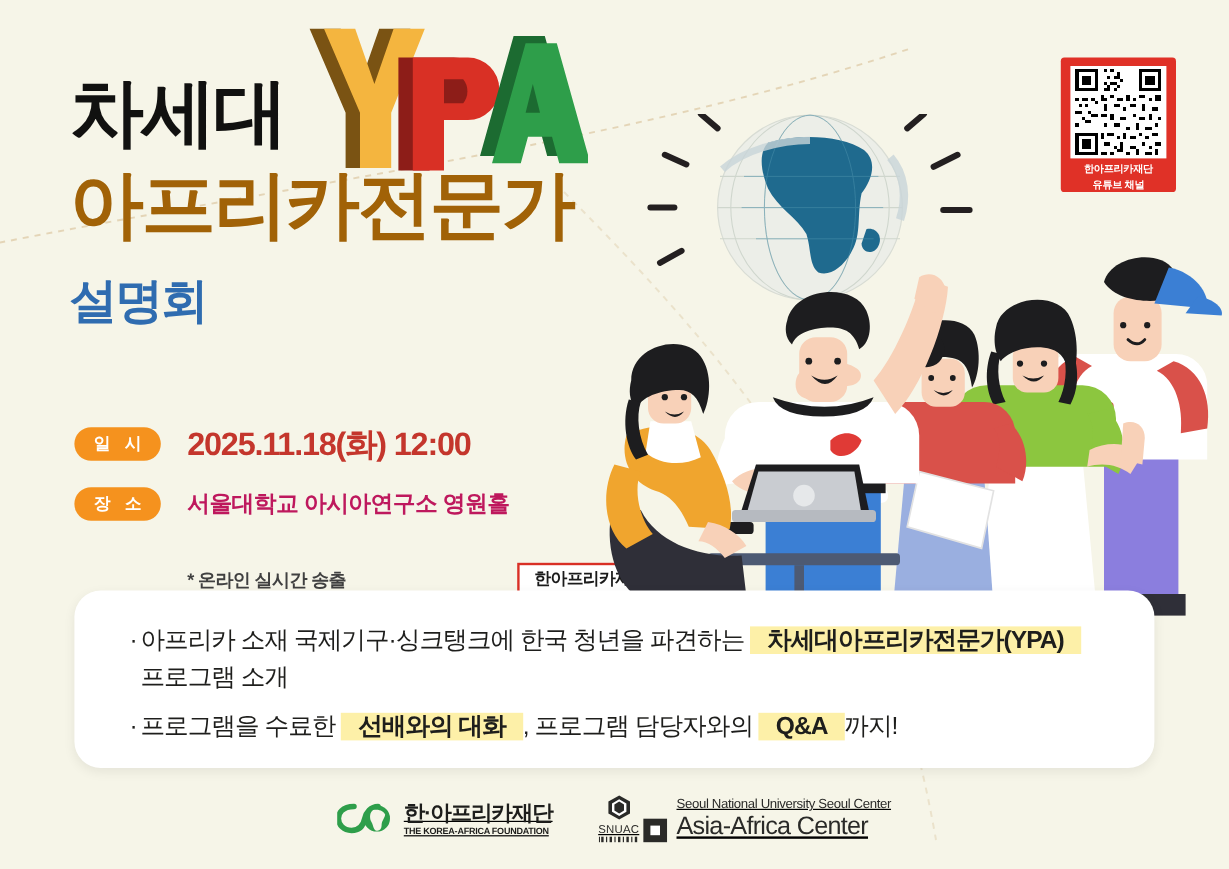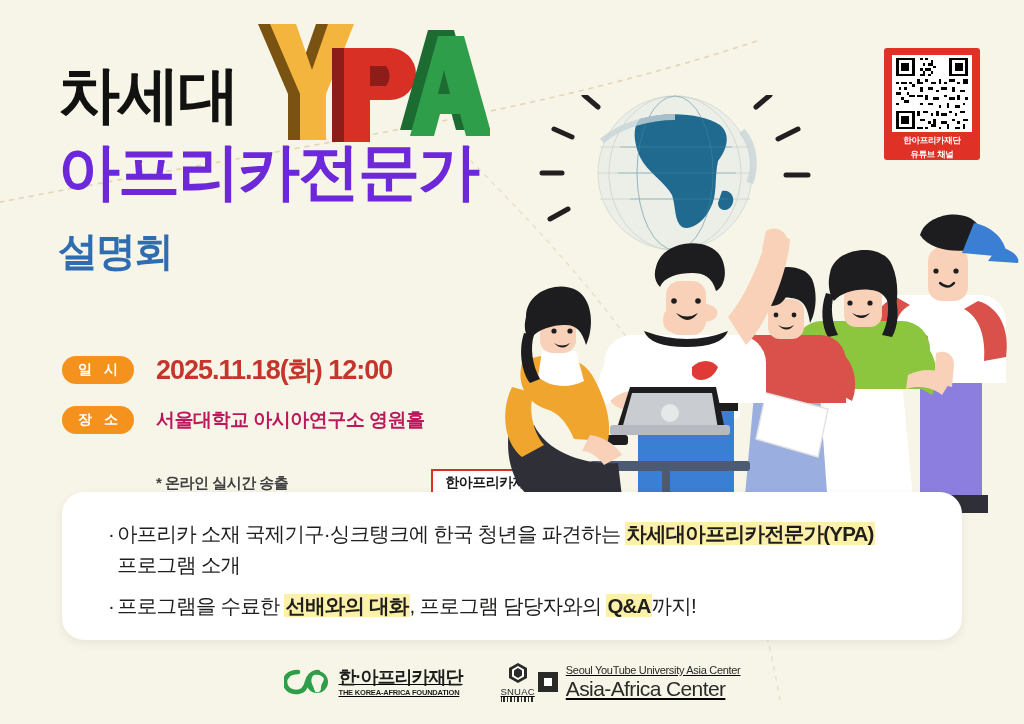--- a/index.html
+++ b/index.html
@@ -15,21 +15,21 @@
   
   .bg-arc{position:absolute;left:0;top:0;width:1024px;height:724px;pointer-events:none;}
 
   
   .headline{position:absolute;left:58px;top:62px;width:520px;}
   .hl-black{
     font-weight:900;font-size:62px;line-height:66px;color:#111110;
     letter-spacing:-2px;font-family:"Liberation Sans","DejaVu Sans",sans-serif;
   }
   .hl-line2{
-    font-weight:900;font-size:62px;line-height:72px;color:#6d28d9;
+    font-weight:900;font-size:62px;line-height:72px;color:#a16207;
     letter-spacing:-2px;margin-top:8px;
   }
   .hl-blue{
     font-weight:900;font-size:40px;line-height:66px;color:#2f6cb0;
     letter-spacing:-2px;margin-top:10px;
   }
 
   
   .ypa{position:absolute;left:250px;top:18px;width:240px;height:135px;}
 
@@ -89,30 +89,30 @@
     position:absolute;left:62px;top:492px;width:900px;height:148px;
     background:#ffffff;border-radius:22px;
     box-shadow:0 3px 10px rgba(0,0,0,0.07);
     box-sizing:border-box;padding:26px 40px 0 46px;
   }
   .bullet{
     display:flex;font-size:20.5px;line-height:31px;color:#1e1e1c;
     letter-spacing:-0.8px;margin-bottom:10px;font-weight:500;
   }
   .bullet .dot{flex:0 0 auto;margin-right:3px;}
-  .hl-mark{background:#fdf0a8;font-weight:900;padding:0 1px;}
+  .hl-mark{background:#fdf0a8;font-weight:900;padding:0 14px;}
 
   
   .footer{position:absolute;left:0;top:662px;width:1024px;display:flex;justify-content:center;align-items:center;gap:38px;text-decoration:underline;}
   .kaf-logo{display:flex;align-items:center;gap:9px;}
   .kaf-text{display:flex;flex-direction:column;line-height:1;}
   .kaf-kr{font-size:18px;font-weight:900;color:#1d1d1b;letter-spacing:-1px;}
   .kaf-en{font-size:7.5px;font-weight:800;color:#1d1d1b;letter-spacing:-0.2px;margin-top:3px;}
   .snuac-logo{display:flex;align-items:center;gap:8px;}
-  .snuac-emblems{display:flex;align-items:center;gap:3px;}
+  .snuac-emblems{display:flex;align-items:flex-end;gap:3px;}
   .snuac-text{display:flex;flex-direction:column;line-height:1;}
   .snuac-top{font-size:11px;color:#2a2a28;letter-spacing:-0.3px;}
   .snuac-main{font-size:21px;color:#2a2a28;letter-spacing:-0.6px;margin-top:2px;}
   .snuac-id{display:flex;flex-direction:column;align-items:center;}
   .snuac-ab{font-size:9.5px;letter-spacing:0.2px;color:#2a2a28;margin-top:2px;}
 </style>
 </head>
 <body>
 
 <div id="poster">
@@ -449,19 +449,19 @@
                 <rect x="30" y="0" width="2" height="5"></rect>
               </g>
           </svg>
         </div>
         <svg width="20" height="20" viewBox="0 0 20 20">
           <rect x="0" y="0" width="20" height="20" fill="#2a2a28"></rect>
           <rect x="6" y="6" width="8" height="8" fill="#ffffff"></rect>
         </svg>
       </div>
       <div class="snuac-text">
-        <div class="snuac-top">Seoul YouTube University Asia Center</div>
+        <div class="snuac-top">Seoul National University Seoul Center</div>
         <div class="snuac-main">Asia-Africa  Center</div>
       </div>
     </div>
   </div>
 
 </div>
 
 </body></html>

